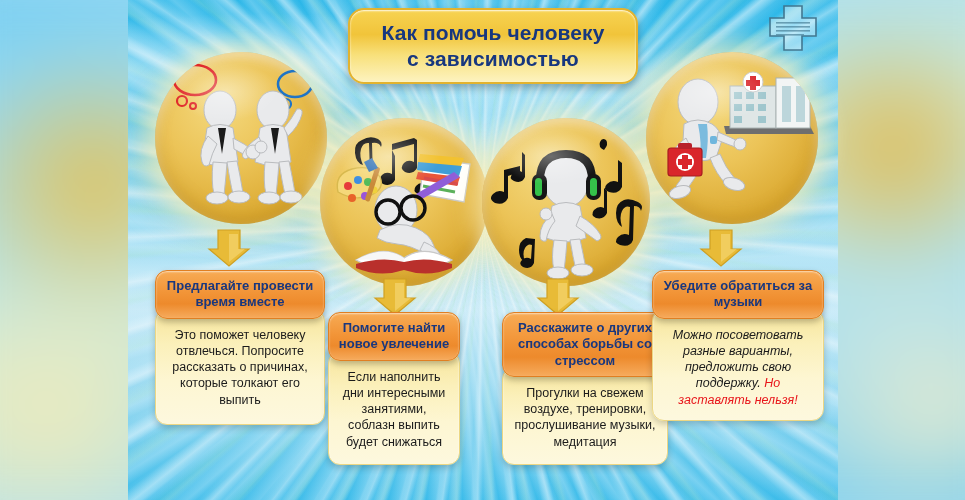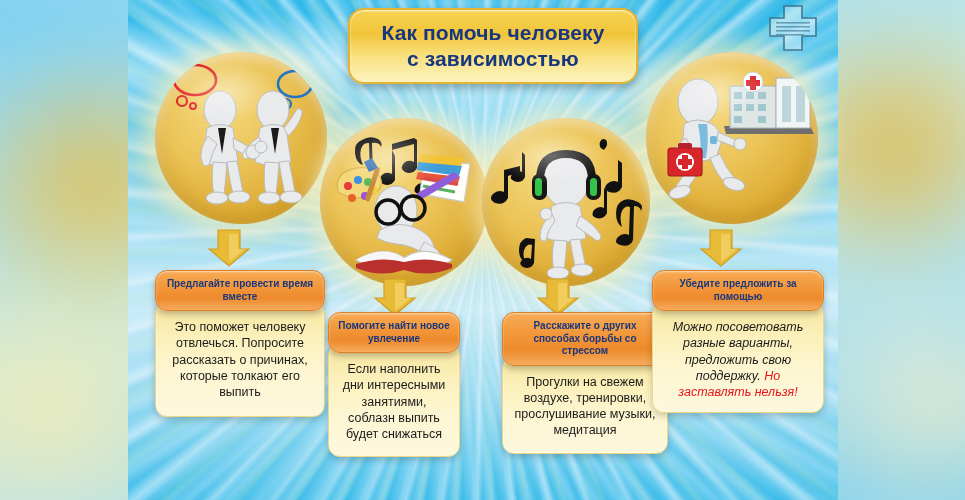--- a/index.html
+++ b/index.html
@@ -101,21 +101,21 @@
   .a3 { left:536px; top:277px; }
   .a4 { left:699px; top:228px; }
 
   
   .card { position:absolute; z-index:30; }
   .card-head {
     border-radius:12px;
     background:linear-gradient(180deg,#f7ab55 0%,#f29538 45%,#ed8a2c 70%,#f6ab5d 100%);
     border:1.5px solid #e07f22;
     box-shadow:0 3px 6px rgba(0,0,0,.25), inset 0 1px 2px rgba(255,255,255,.6);
-    color:#19377e; font-weight:bold; font-size:10px; line-height:1.25;
+    color:#19377e; font-weight:bold; font-size:13px; line-height:1.25;
     text-align:center; padding:7px 6px; position:relative; z-index:2;
   }
   .card-body {
     margin-top:-10px; padding:17px 10px 14px;
     border-radius:12px;
     background:linear-gradient(180deg,#f6e49a 0%,#fbf0ba 30%,#fdf6d2 62%,#fdf8de 100%);
     border:1.5px solid #ecd784;
     box-shadow:0 3px 7px rgba(0,0,0,.2), inset 0 1px 2px rgba(255,255,255,.85);
     color:#1b1b1b; font-size:12.5px; line-height:1.30; text-align:center;
   }
@@ -342,17 +342,17 @@
     <div class="card-head">Помогите найти новое увлечение</div>
     <div class="card-body">Если наполнить дни интересными занятиями, соблазн выпить будет снижаться</div>
   </div>
 
   <div class="card card3">
     <div class="card-head">Расскажите о других способах борьбы со стрессом</div>
     <div class="card-body">Прогулки на свежем воздухе, тренировки, прослушивание музыки, медитация</div>
   </div>
 
   <div class="card card4">
-    <div class="card-head">Убедите предложить за помощью</div>
+    <div class="card-head">Убедите обратиться за музыки</div>
     <div class="card-body"><span>Можно посоветовать разные варианты, предложить свою поддержку. </span><span class="warn">Но заставлять нельзя!</span></div>
   </div>
 
 </div>
 
 </body></html>

